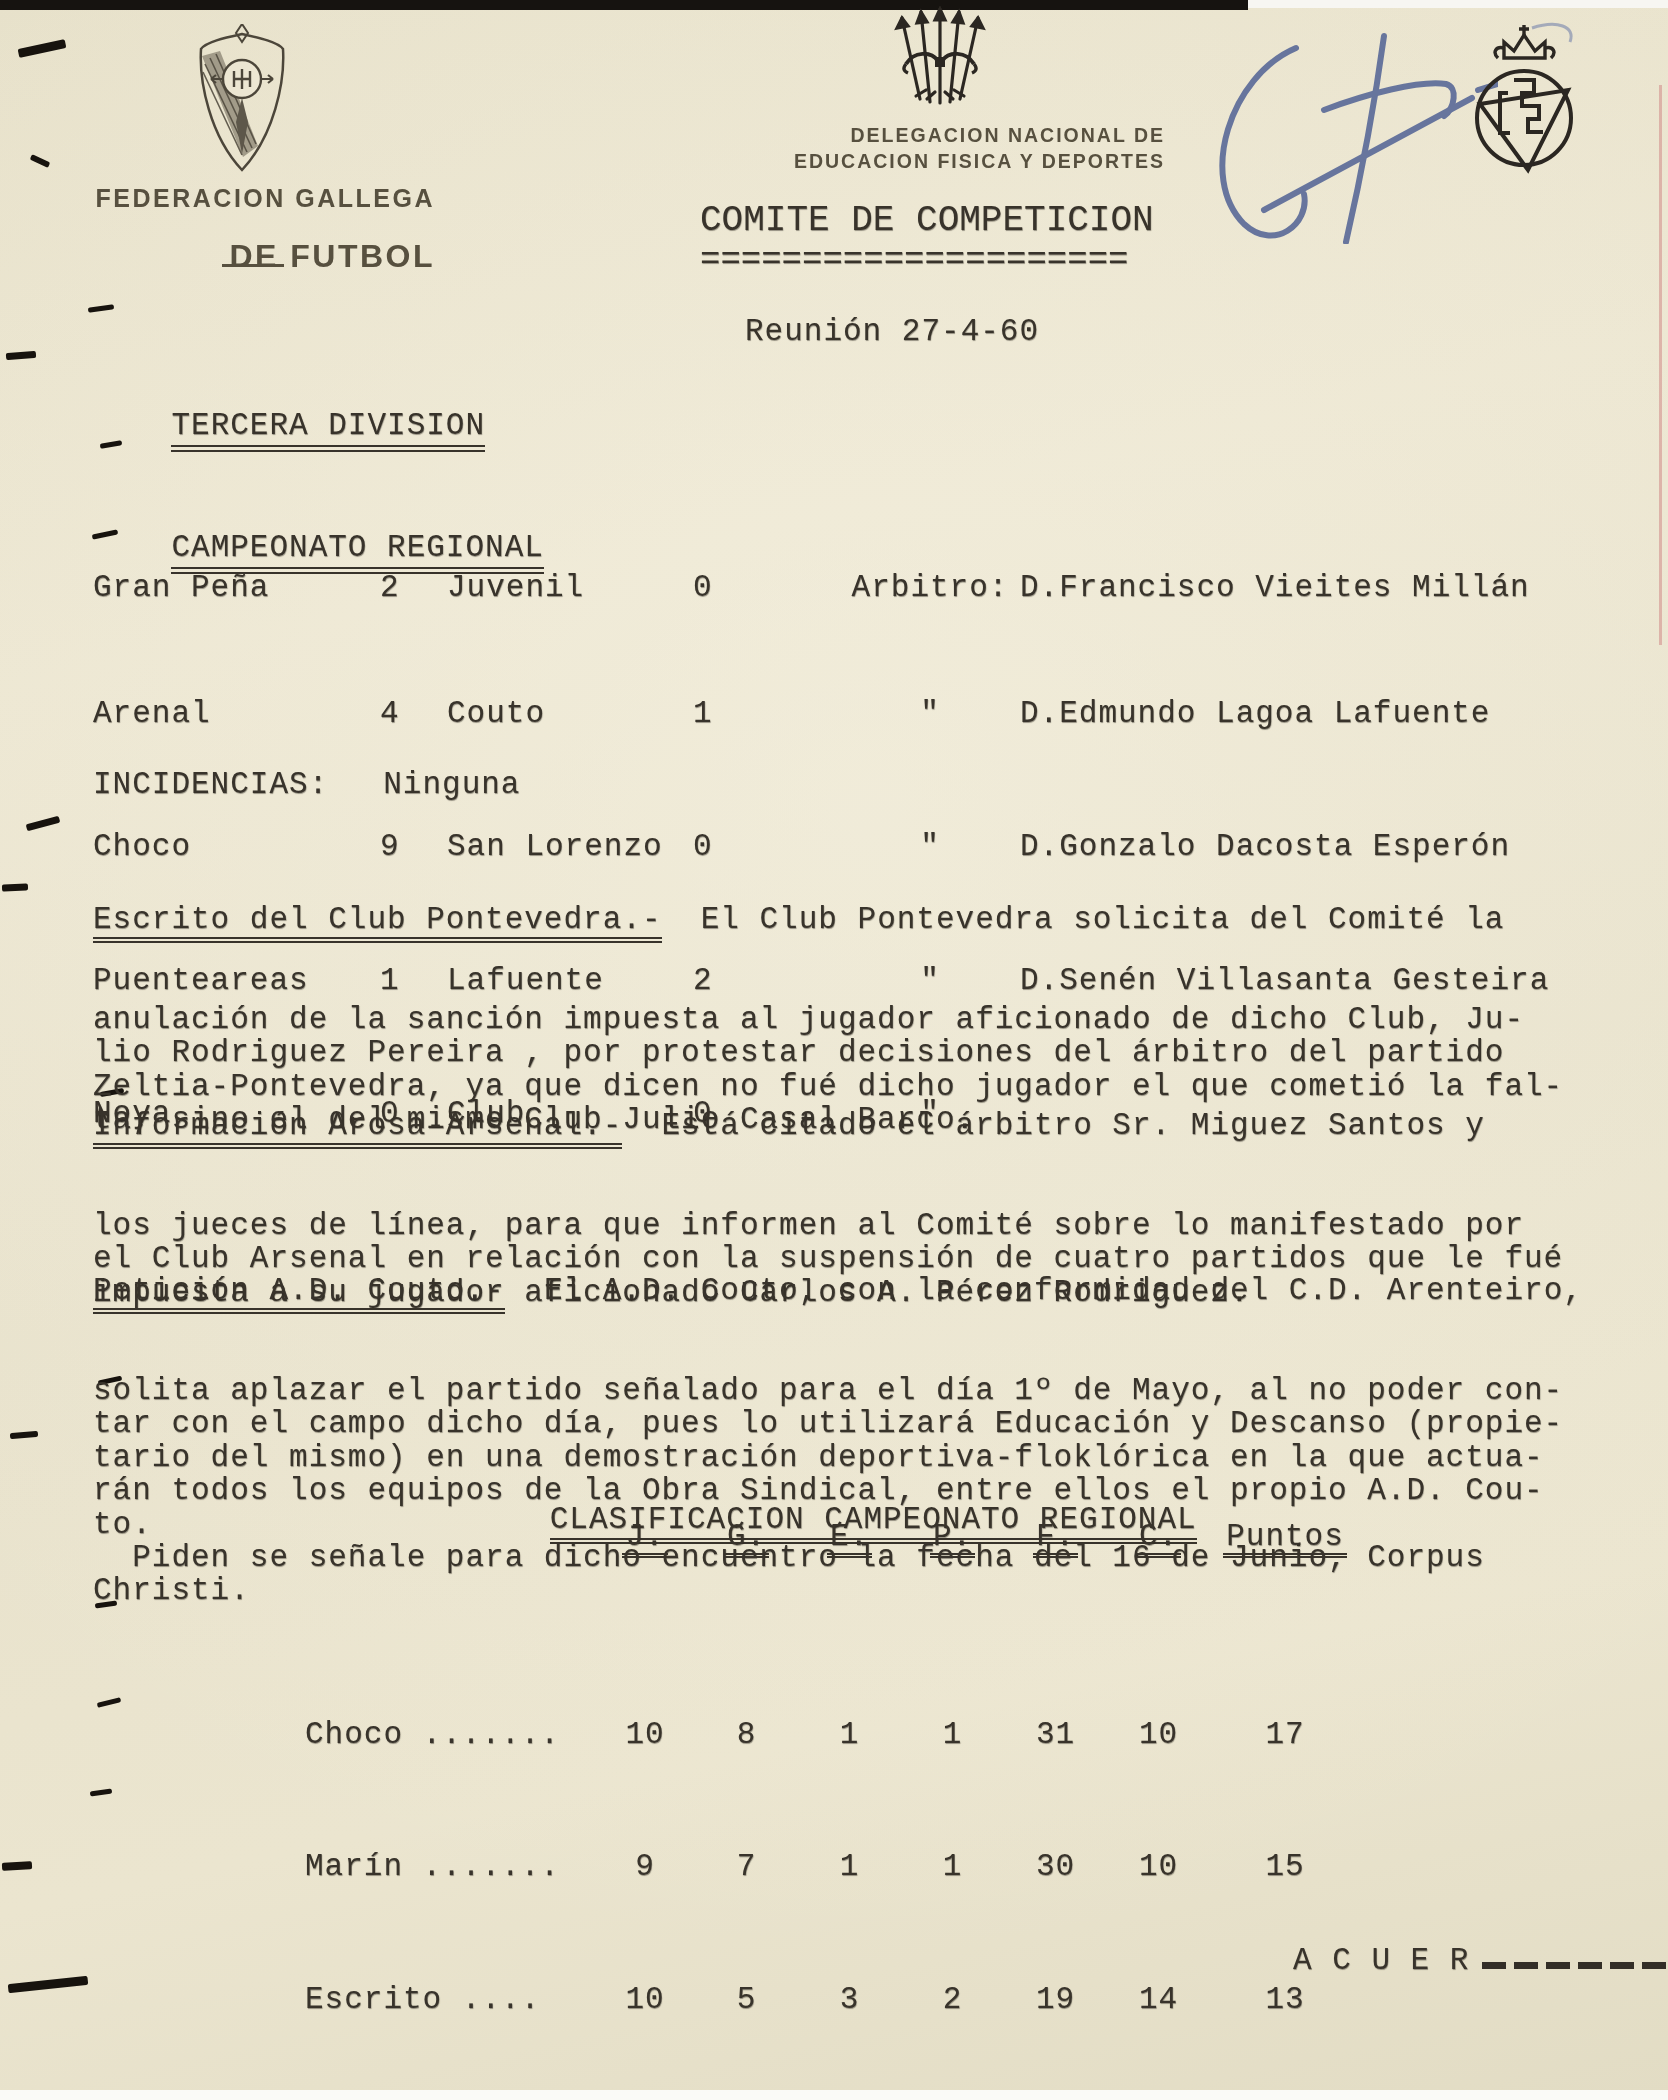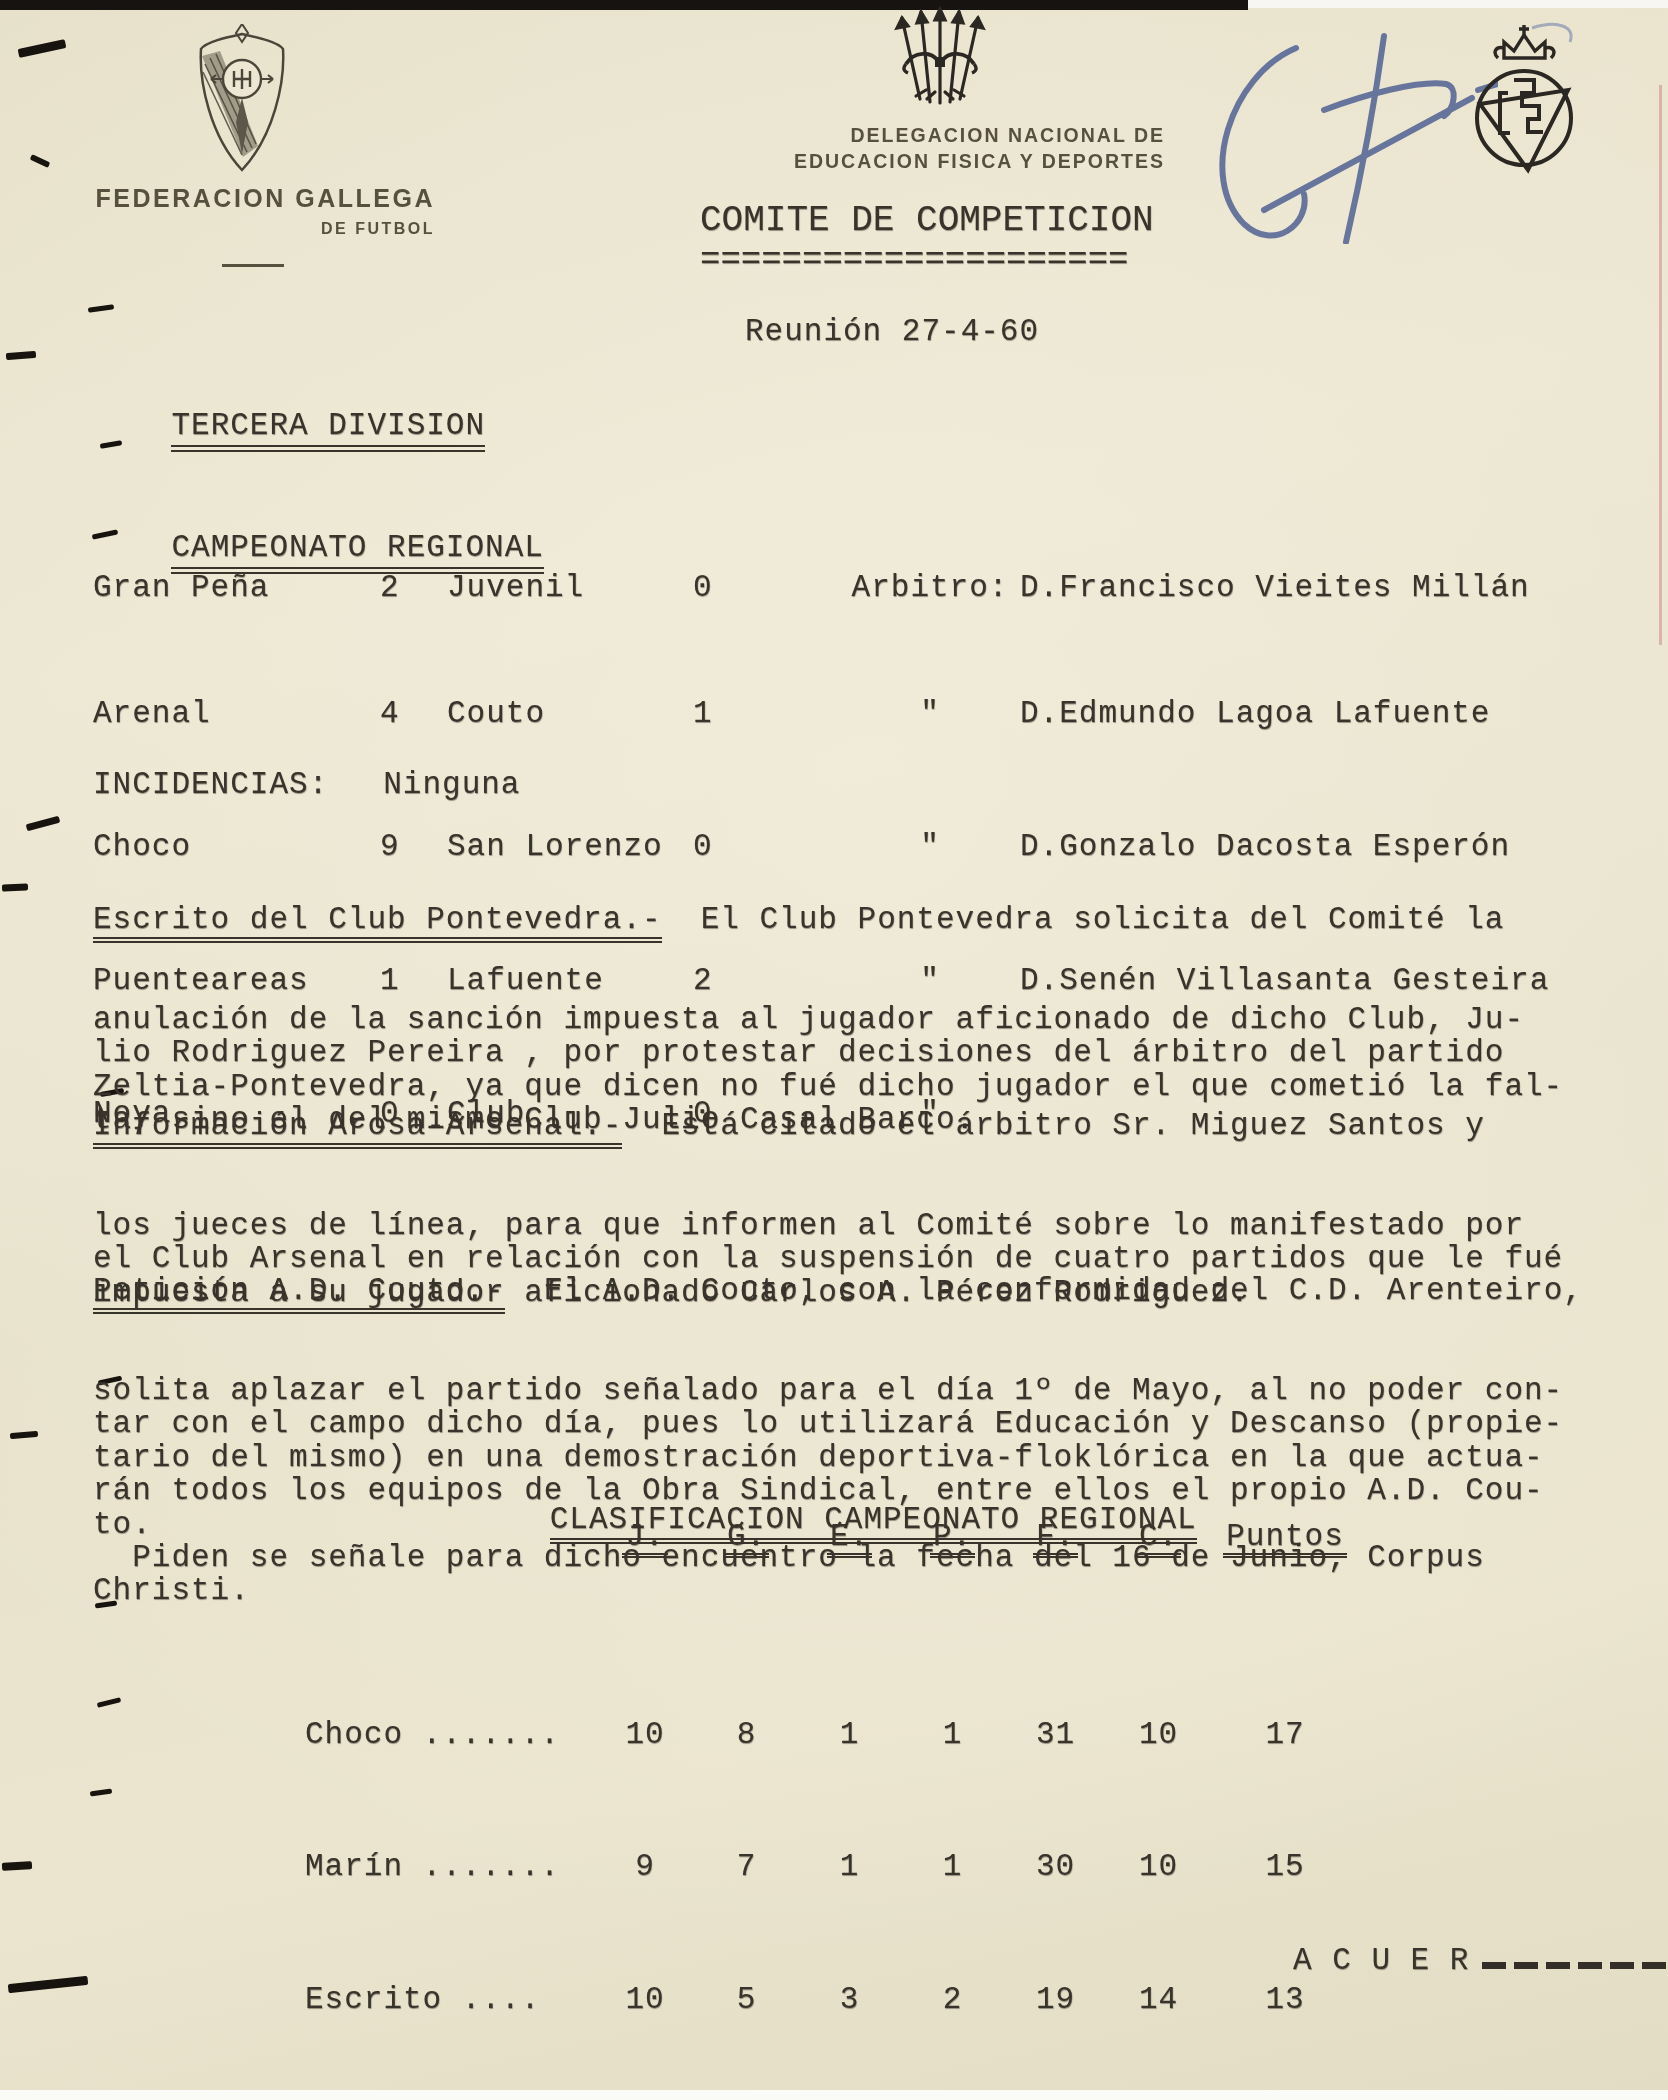--- a/index.html
+++ b/index.html
@@ -63,21 +63,21 @@
         <line x1="13" y1="48" x2="52" y2="131"></line>
     </g>
     <path d="M52 0 l6 9 -6 9 -6 -9 Z" fill="none" stroke="#4c463a" stroke-width="2"></path>
     <circle cx="52" cy="55" r="19" fill="#ece6d2" stroke="#4c463a" stroke-width="2.4"></circle>
     <path d="M44 47 v16 M52 45 v20 M60 47 v16 M44 55 h16" fill="none" stroke="#4c463a" stroke-width="2.4"></path>
     <path d="M33 55 h-12 m0 0 l5 -4 m-5 4 l5 4" fill="none" stroke="#4c463a" stroke-width="2.2"></path>
     <path d="M71 55 h12 m0 0 l-5 -4 m5 4 l-5 4" fill="none" stroke="#4c463a" stroke-width="2.2"></path>
     <path d="M52 74 L58 98 52 130 46 98 Z" fill="#5d574a"></path>
   </svg>
   <div class="abs print" style="left:60px;top:184px;width:375px;font-size:25px;letter-spacing:2.5px">FEDERACION GALLEGA</div>
-  <div class="abs print" style="left:60px;top:220px;width:375px;font-size:16px;letter-spacing:2.5px">DE FUTBOL</div>
+  <div class="abs print" style="left:60px;top:238px;width:375px;font-size:32px;letter-spacing:2.5px">DE FUTBOL</div>
   <div class="abs" style="left:222px;top:264px;width:62px;height:3px;background:#57503f"></div>
 
   <svg class="abs" style="left:893px;top:6px" width="94" height="100" viewBox="0 0 94 100">
     <g stroke="#2b2722" stroke-width="3.2" fill="#2b2722" stroke-linecap="round">
       <line x1="27" y1="93" x2="9" y2="12"></line>
         <line x1="37" y1="96" x2="28" y2="6"></line>
       <line x1="47" y1="97" x2="47" y2="3"></line>
         <line x1="57" y1="96" x2="66" y2="6"></line>
       <line x1="67" y1="93" x2="85" y2="12"></line>
       <polygon points="9,12 4,22 15,20"></polygon>

